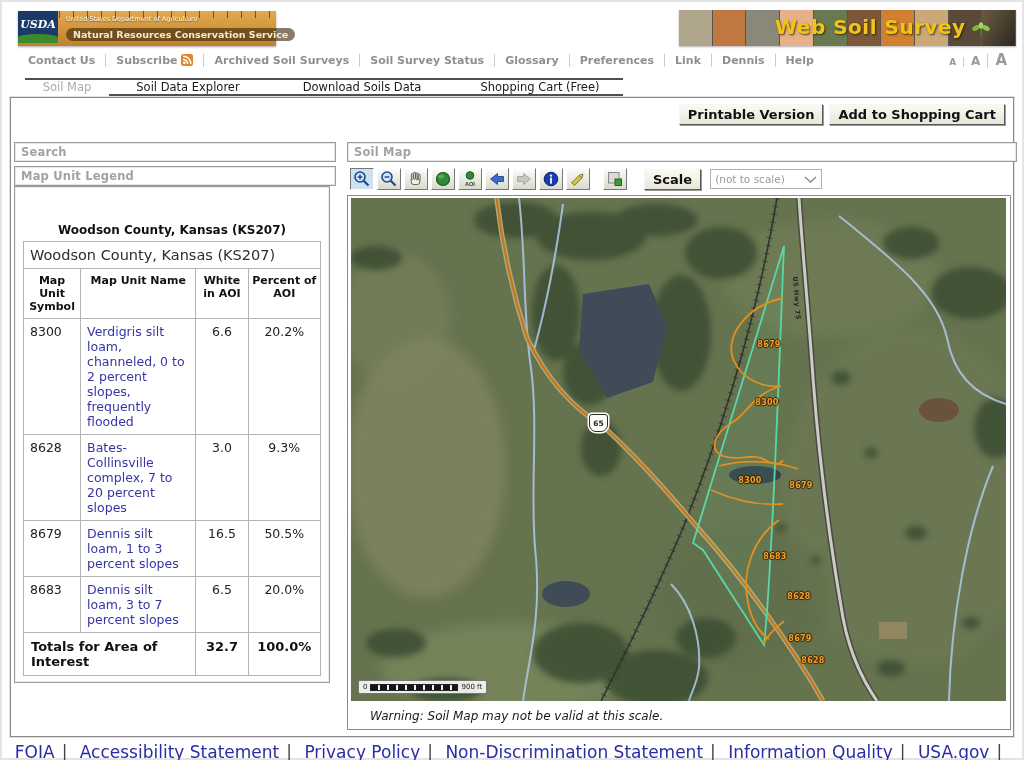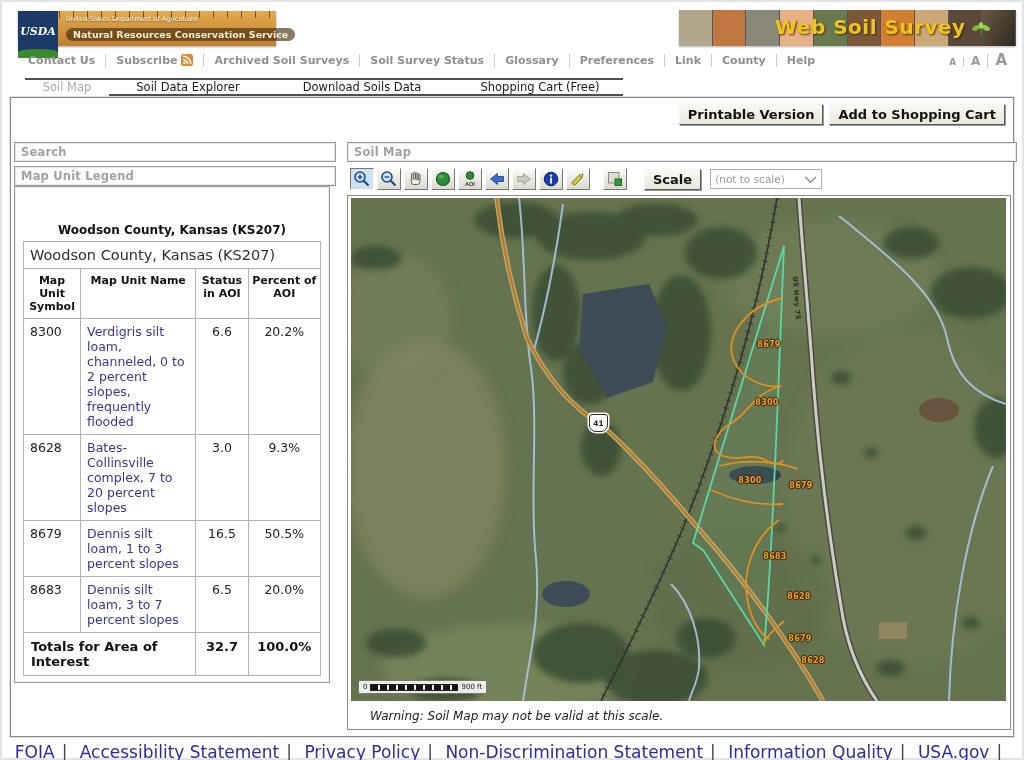--- a/index.html
+++ b/index.html
@@ -7,21 +7,21 @@
     width:1024px;height:760px;background:#fff;
     font-family:"DejaVu Sans","Liberation Sans",sans-serif;
     position:relative;overflow:hidden;
     box-shadow:inset 0 0 0 2px #e4e4e4;
   }
   
   .usda-banner{position:absolute;left:18px;top:11px;width:258px;height:35px;display:flex;
     background:linear-gradient(#e2aa4e,#c08030);box-shadow:0 1px 2px rgba(0,0,0,.35);}
   .usda-banner .ruler{position:absolute;left:0;top:0;right:0;height:7px;
     background:repeating-linear-gradient(90deg,rgba(90,60,15,0) 0 13px,rgba(90,60,15,.8) 13px 14px);}
-  .usda-logo{width:40px;height:47px;background:#1b3a68;position:relative;flex:none;
+  .usda-logo{width:40px;height:32px;background:#1b3a68;position:relative;flex:none;
     display:flex;align-items:center;justify-content:center;}
   .usda-logo .acronym{color:#fff;font-family:"DejaVu Serif","Liberation Serif",serif;
     font-style:italic;font-weight:bold;font-size:11px;margin-top:-6px;}
   .usda-logo .field{position:absolute;left:0;bottom:0;width:100%;height:9px;background:#3c8a2e;
     border-radius:100% 100% 0 0 / 80% 80% 0 0;}
   .usda-text{padding:4px 0 0 8px;min-width:0;}
   .usda-dept{font-size:6.5px;color:#fff;text-shadow:0 1px 1px rgba(60,40,0,.6);white-space:nowrap;}
   .usda-agency{margin-top:2px;display:inline-block;font-size:9.5px;font-weight:bold;color:#f5e9d0;
     background:rgba(62,40,10,.62);border-radius:8px;padding:1px 7px;white-space:nowrap;}
   .wss-banner{position:absolute;left:679px;top:10px;width:337px;height:36px;display:flex;
@@ -168,21 +168,21 @@
     <span class="nav-item">
         <span>Glossary</span>
       </span>
     <span class="nav-item">
         <span>Preferences</span>
       </span>
     <span class="nav-item">
         <span>Link</span>
       </span>
     <span class="nav-item">
-        <span>County</span>
+        <span>Dennis</span>
       </span>
     <span class="nav-item">
         <span>Help</span>
       </span>
   </div>
   <div class="font-sizes">
     <span class="fs fs1">A</span>
     <span class="fs fs2">A</span>
     <span class="fs fs3">A</span>
   </div>
@@ -208,21 +208,21 @@
     <div class="legend-content">
       <div class="aoi-caption">Woodson County, Kansas (KS207)</div>
       <table class="legend">
         <tbody>
             <tr>
           <td class="survey-area-cell" colspan="4">Woodson County, Kansas (KS207)</td>
         </tr>
         <tr>
           <th class="colhead">Map Unit Symbol</th>
           <th class="colhead">Map Unit Name</th>
-          <th class="colhead">Status in AOI</th>
+          <th class="colhead">White in AOI</th>
           <th class="colhead">Percent of AOI</th>
         </tr>
         <tr>
           <td class="sym">8300</td>
           <td class="name"><span>Verdigris silt loam, channeled, 0 to 2 percent slopes, frequently flooded</span></td>
           <td class="num acres">6.6</td>
           <td class="num pct">20.2%</td>
         </tr>
         <tr>
           <td class="sym">8628</td>
@@ -428,21 +428,21 @@
         <span class="u" style="left:418px;top:146px">8679</span>
         <span class="u" style="left:416px;top:204px">8300</span>
         <span class="u" style="left:399px;top:282px">8300</span>
         <span class="u" style="left:450px;top:287px">8679</span>
         <span class="u" style="left:424px;top:358px">8683</span>
         <span class="u" style="left:448px;top:398px">8628</span>
         <span class="u" style="left:449px;top:440px">8679</span>
         <span class="u" style="left:462px;top:462px">8628</span>
         <span class="road-label">US Hwy 75</span>
         <div class="shield">
-          <span>41</span>
+          <span>65</span>
         </div>
         <div class="scalebar">
           <span class="lbl">0</span>
           <span class="segs"></span>
           <span class="lbl">900 ft</span>
         </div>
       </div>
       <div class="warning-bar">
         <span class="warning-text">Warning: Soil Map may not be valid at this scale.</span>
       </div>

